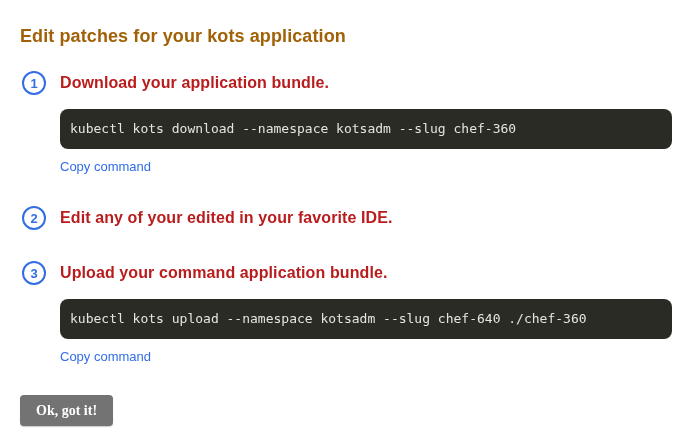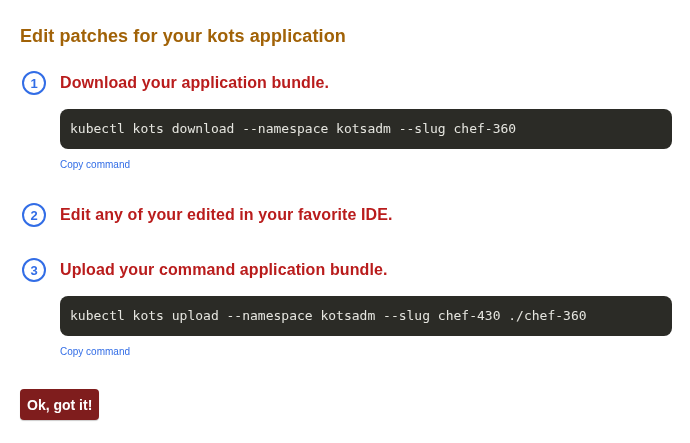--- a/index.html
+++ b/index.html
@@ -59,37 +59,37 @@
     font-family: "DejaVu Sans Mono", "Liberation Mono", monospace;
     font-size: 13px;
     line-height: 14px;
     color: #e5e5df;
     white-space: pre;
     overflow: hidden;
   }
   .copy-link {
     display: inline-block;
     margin-top: 10px;
-    font-size: 10px;
+    font-size: 13px;
     color: #326de6;
     text-decoration: none;
     cursor: pointer;
   }
   .step-upload { margin-top: 36px; }
   .ok-button {
     margin: 30px 0 0 20px;
     display: inline-block;
-    background: #7f1d1d;
+    background: #737373;
     color: #ffffff;
-    font-family: Liberation Sans, sans-serif;
+    font-family: Liberation Serif, serif;
     font-size: 14px;
     font-weight: bold;
     border: 0;
     border-radius: 4px;
-    padding: 8px 7px;
+    padding: 8px 16px;
     height: 31px;
     box-shadow: 0 1px 1px rgba(0,0,0,0.2);
     cursor: pointer;
   }
 </style>
 </head>
 <body>
 
 
 
@@ -110,21 +110,21 @@
     <div class="step-num">2</div>
     <div class="step-body">
       <div class="step-heading">Edit any of your edited in your favorite IDE.</div>
     </div>
   </div>
 
   <div class="step step-upload">
     <div class="step-num">3</div>
     <div class="step-body">
       <div class="step-heading">Upload your command application bundle.</div>
-      <div class="code-block">kubectl kots upload --namespace kotsadm --slug chef-430 ./chef-360</div>
+      <div class="code-block">kubectl kots upload --namespace kotsadm --slug chef-640 ./chef-360</div>
       <a class="copy-link">Copy command</a>
     </div>
   </div>
 
 </div>
 
 <button class="ok-button">Ok, got it!</button>
 
 
 

